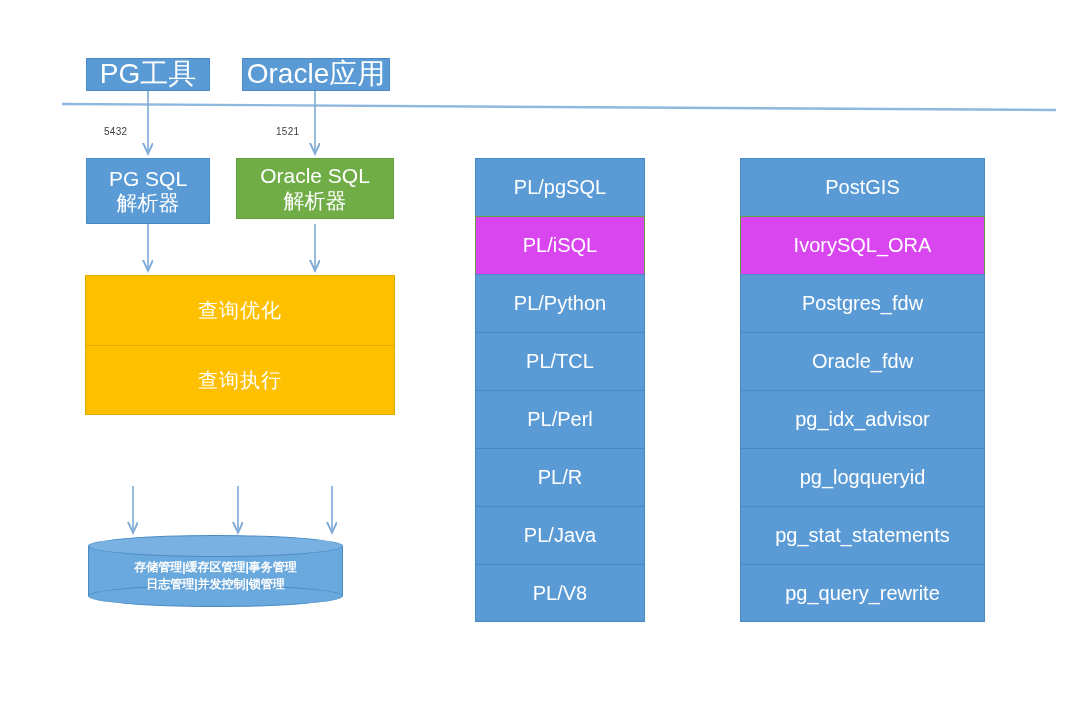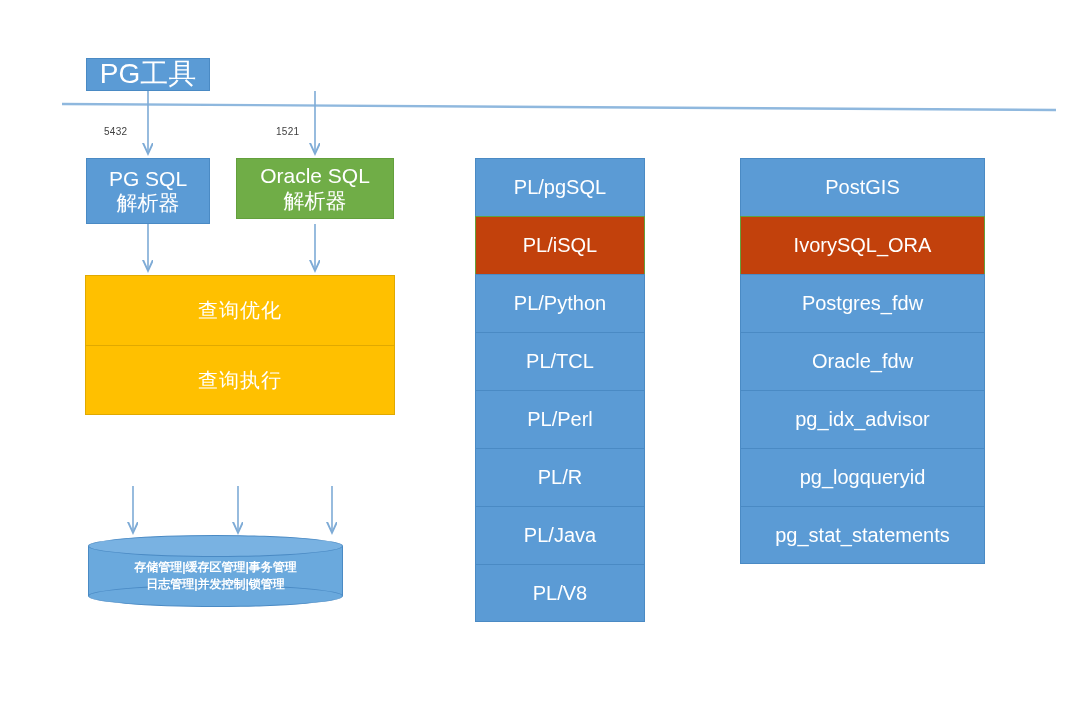--- a/index.html
+++ b/index.html
@@ -147,21 +147,21 @@
     align-items: center;
     justify-content: center;
     color: #ffffff;
     font-size: 20px;
     border: 1px solid #4a8ac4;
     border-bottom: none;
     background: #5b9bd5;
   }
   .list-item:last-child { border-bottom: 1px solid #4a8ac4; }
   .list-item.green {
-    background: #c2410c;
+    background: #d946ef;
     border-color: #63a03c;
     justify-content: center;
   }
 
   
   .port-label {
     position: absolute;
     color: #404040;
     font-size: 10px;
     letter-spacing: .3px;
@@ -197,20 +197,21 @@
 
     <line x1="148" y1="224" x2="148" y2="270" stroke="#7eabd6" stroke-width="1.6" marker-end="url(#arrowhead)"></line>
     <line x1="315" y1="224" x2="315" y2="270" stroke="#7eabd6" stroke-width="1.6" marker-end="url(#arrowhead)"></line>
 
     <line x1="133" y1="486" x2="133" y2="532" stroke="#7eabd6" stroke-width="1.6" marker-end="url(#arrowhead)"></line>
     <line x1="238" y1="486" x2="238" y2="532" stroke="#7eabd6" stroke-width="1.6" marker-end="url(#arrowhead)"></line>
     <line x1="332" y1="486" x2="332" y2="532" stroke="#7eabd6" stroke-width="1.6" marker-end="url(#arrowhead)"></line>
   </svg>
 
   <div class="box blue client-box" id="client-pg">PG工具</div>
+  <div class="box blue client-box" id="client-ora">Oracle应用</div>
 
   <div class="port-label" id="port-pg">5432</div>
   <div class="port-label" id="port-ora">1521</div>
 
   <div class="box blue parser-box" id="parser-pg">PG SQL
 解析器</div>
   <div class="box green parser-box" id="parser-ora">Oracle SQL
 解析器</div>
 
   <div id="engine-stack">
@@ -268,15 +269,18 @@
       </div>
       <div class="list-item">
         <span>pg_idx_advisor</span>
       </div>
       <div class="list-item">
         <span>pg_logqueryid</span>
       </div>
       <div class="list-item">
         <span>pg_stat_statements</span>
       </div>
+      <div class="list-item">
+        <span>pg_query_rewrite</span>
+      </div>
     </div>
 
 </div>
 
 </body></html>

